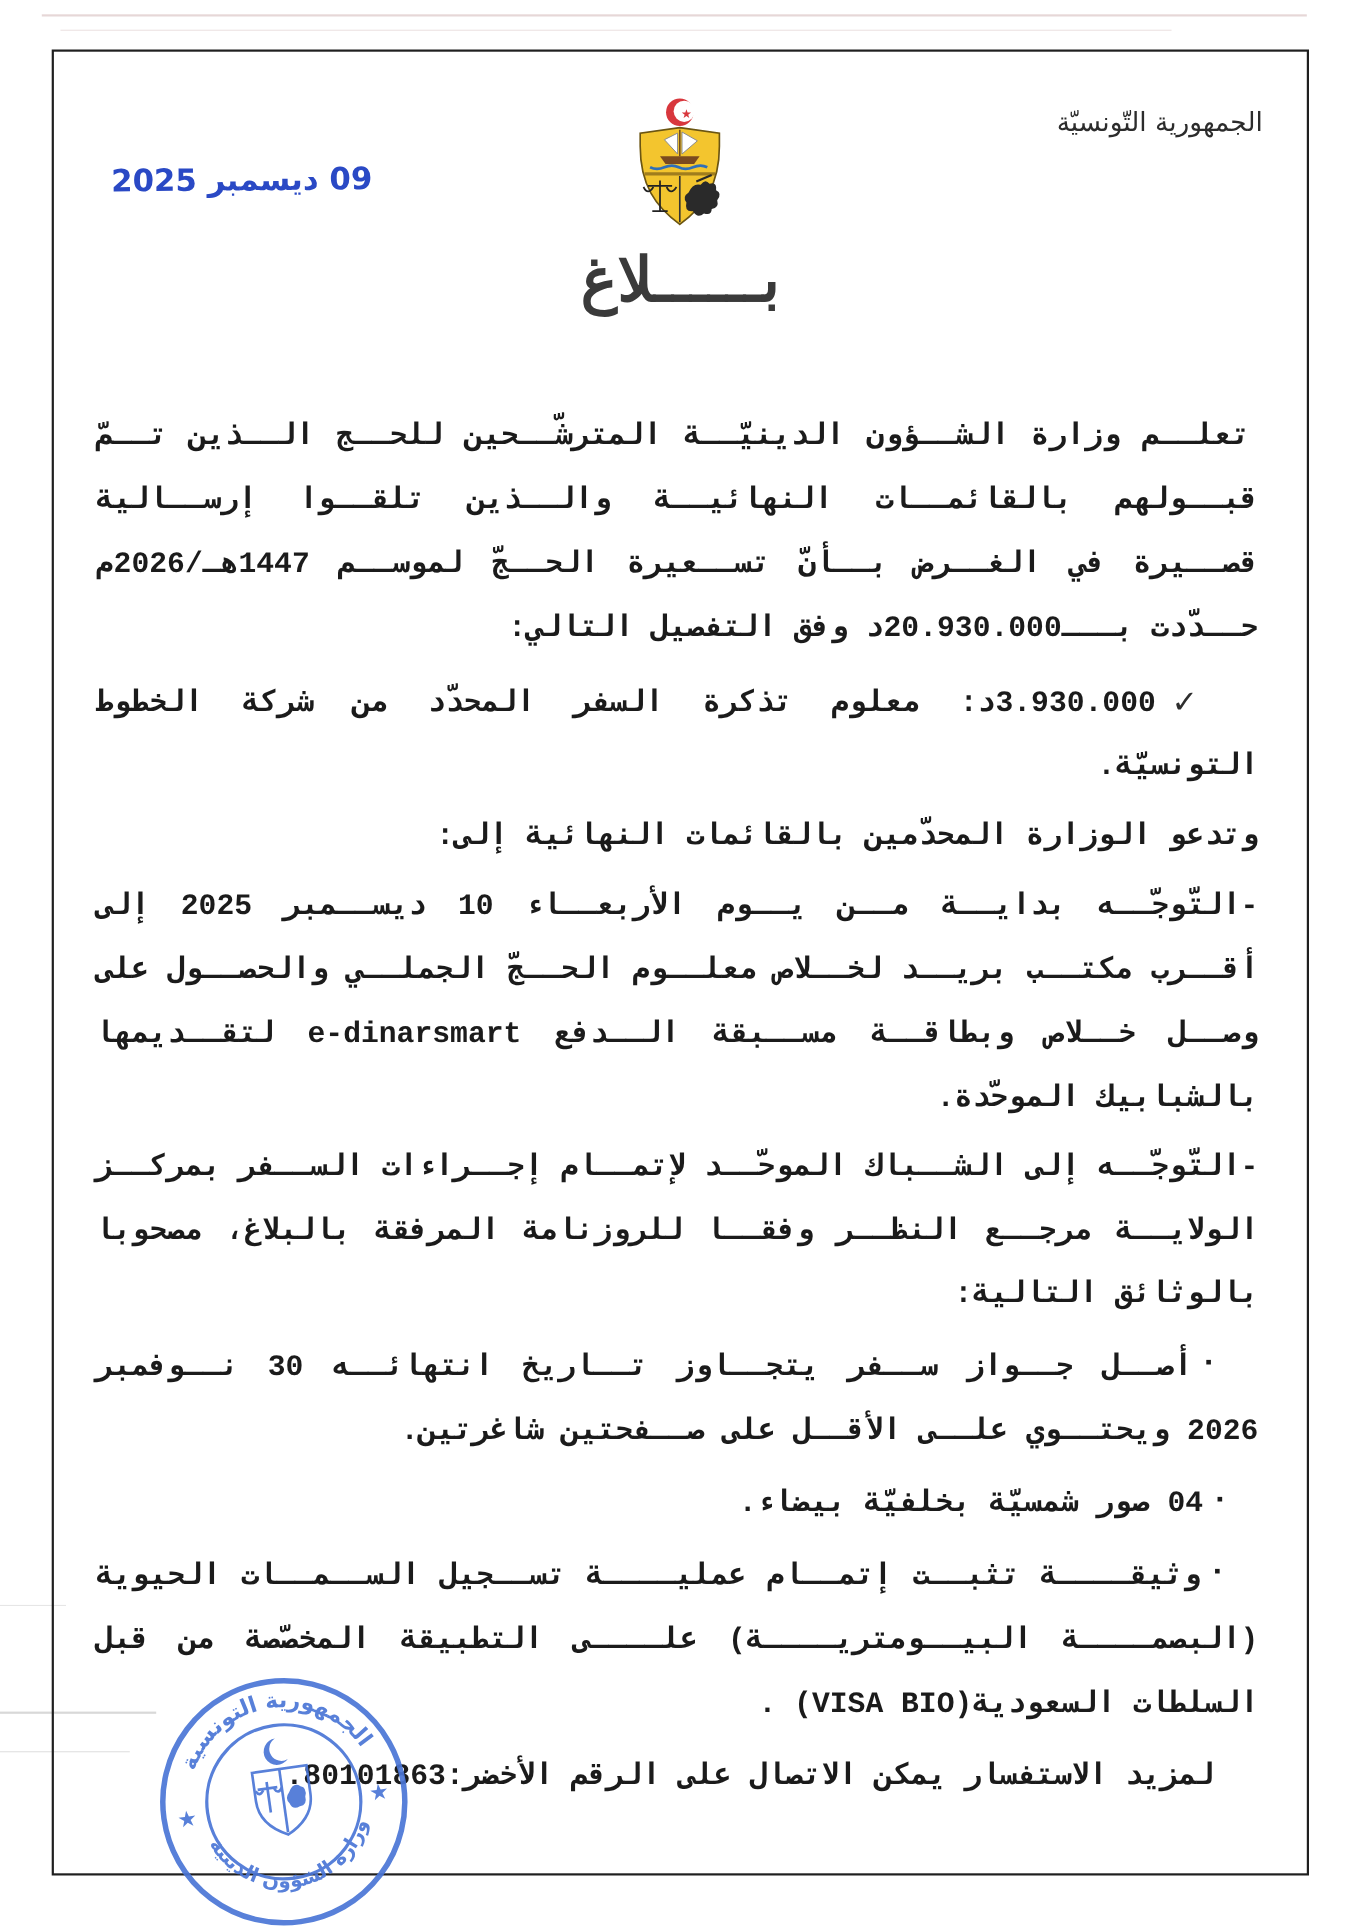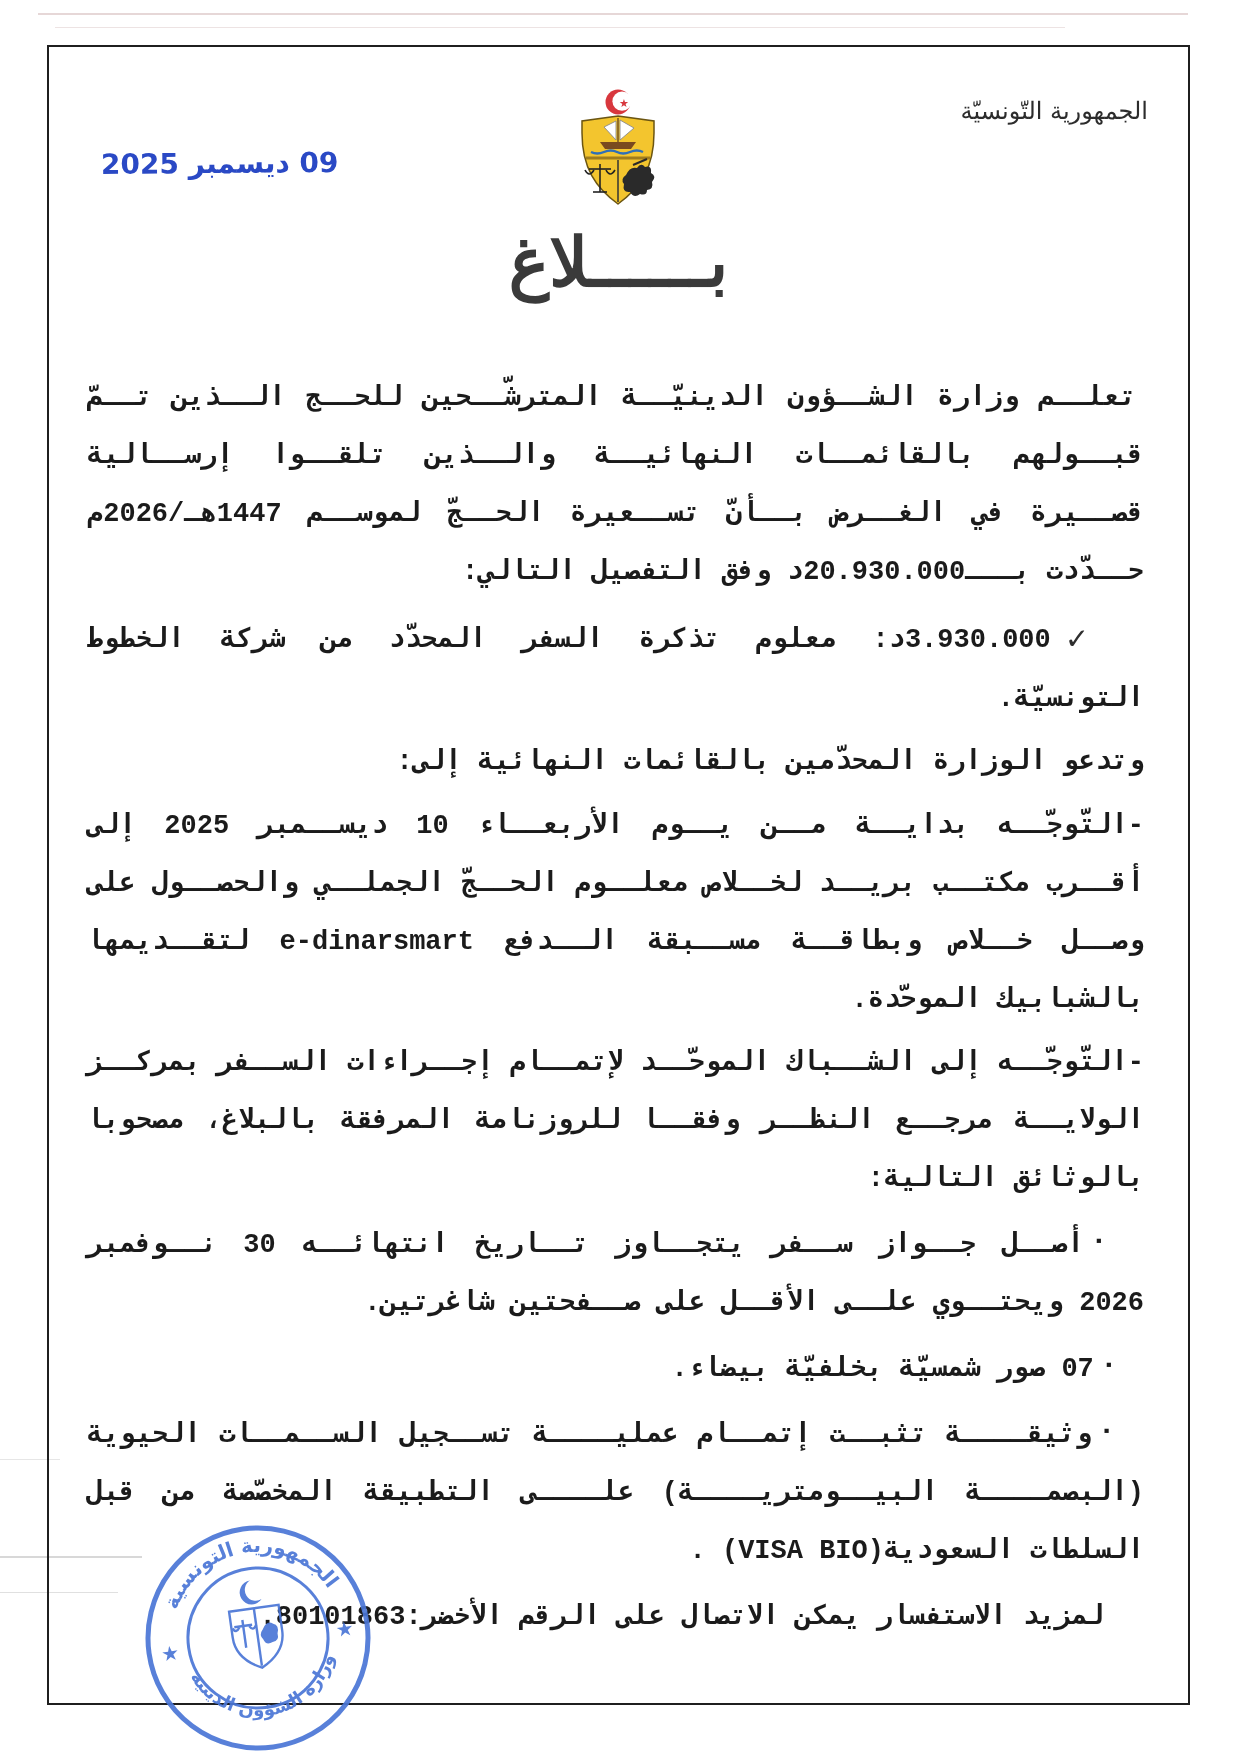--- a/index.html
+++ b/index.html
@@ -57,21 +57,21 @@
   }
 
   .title {
     position: absolute;
     top: 175px; left: 0;
     width: 100%;
     margin: 0;
     direction: rtl;
     text-align: center;
     font-family: "DejaVu Serif", serif;
-    font-size: 68px;
+    font-size: 56px;
     font-weight: bold;
     color: #3a3a3a;
     letter-spacing: 1px;
   }
 
   .content {
     position: absolute;
     top: 322px; left: 38px; right: 44px;
     direction: rtl;
     text-align: justify;
@@ -178,21 +178,21 @@
     <p class="step">-التّوجّــه بدايــة مــن يــوم الأربعــاء 10 ديســمبر 2025 إلى أقــرب مكتــب بريــد لخــلاص معلــوم الحــجّ الجملــي والحصــول على وصــل خــلاص وبطاقــة مســبقة الــدفع e-dinarsmart لتقــديمها بالشبابيك الموحّدة.</p>
 
     <p class="step">-التّوجّــه إلى الشــباك الموحّــد لإتمــام إجــراءات الســفر بمركــز الولايــة مرجــع النظــر وفقــا للروزنامة المرفقة بالبلاغ، مصحوبا بالوثائق التالية:</p>
 
     <p class="doc-item">
       <span class="sq">▪</span><span>أصــل جــواز ســفر يتجــاوز تــاريخ انتهائــه 30 نــوفمبر 2026 ويحتــوي علــى الأقــل على صــفحتين شاغرتين.</span>
     </p>
 
 
     <p class="doc-item">
-      <span class="sq">▪</span><span>07 صور شمسيّة بخلفيّة بيضاء.</span>
+      <span class="sq">▪</span><span>04 صور شمسيّة بخلفيّة بيضاء.</span>
     </p>
 
     <p class="doc-item">
       <span class="sq">▪</span><span>وثيقــــة تثبــت إتمــام عمليــــة تســجيل الســمــات الحيوية (البصمــــة البيــومتريــــة) علــــى التطبيقة المخصّصة من قبل السلطات السعودية(VISA BIO) .</span>
     </p>
 
     <p class="contact">لمزيد الاستفسار يمكن الاتصال على الرقم الأخضر:80101863.</p>
 
   </div>
 

